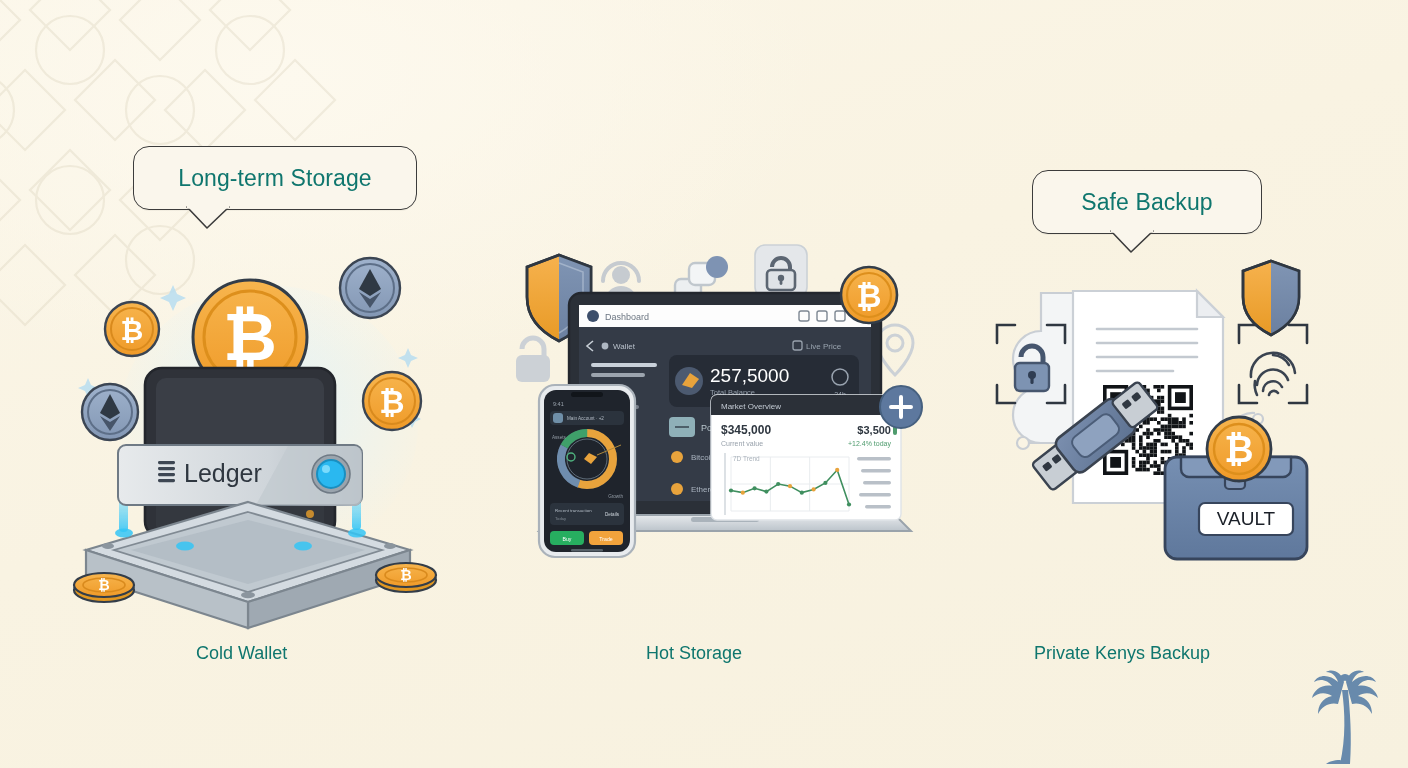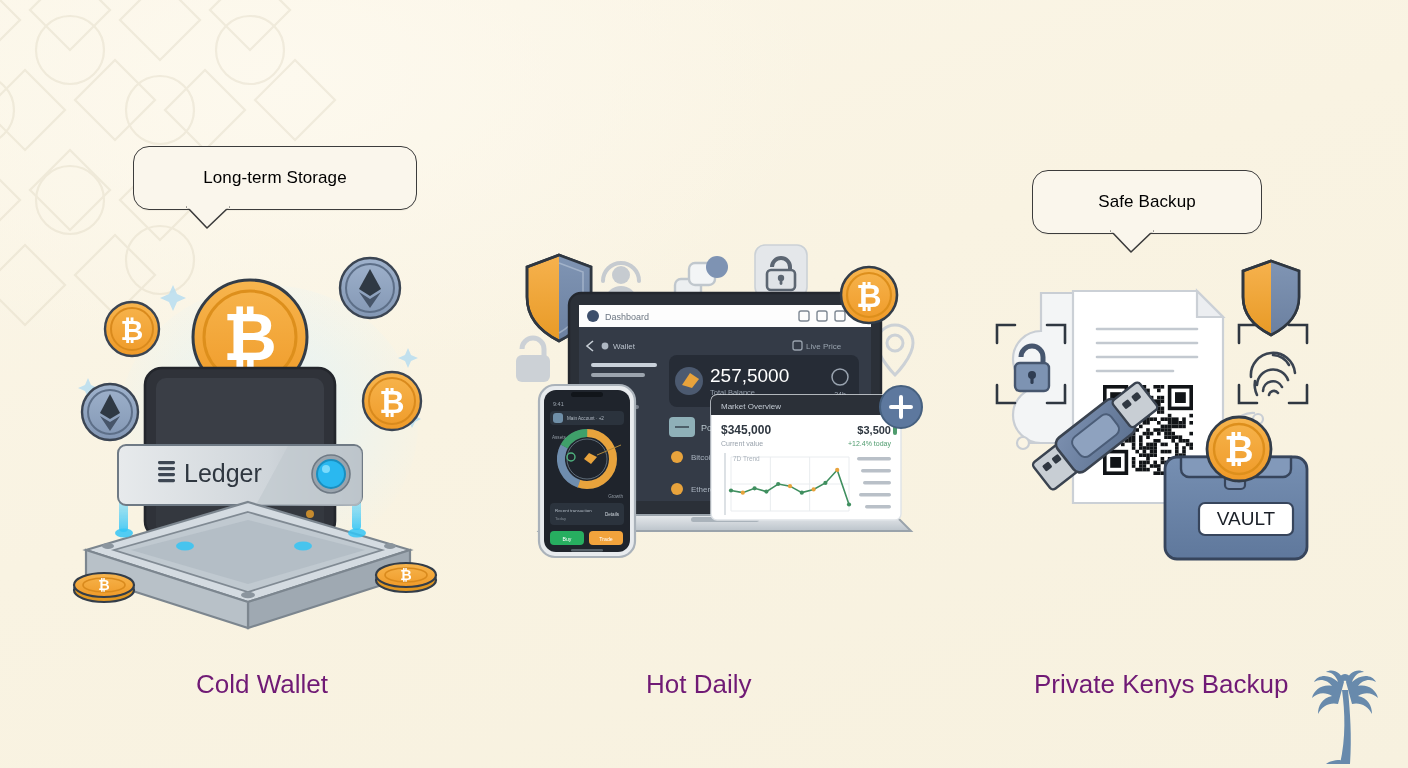--- a/index.html
+++ b/index.html
@@ -19,31 +19,31 @@
   }
   .bg-pattern{position:absolute;left:-40px;top:-40px;width:440px;height:360px;opacity:.5;}
   .palm{position:absolute;right:16px;bottom:4px;width:92px;height:104px;opacity:.92;}
 
   
   .bubble{position:absolute;top:146px;height:62px;
     background:#faf6ec;border:1.6px solid #3c3c3c;border-radius:16px;
     display:flex;align-items:center;justify-content:center;
     box-shadow:0 1px 0 rgba(0,0,0,.04);
   }
-  .bubble span{font-size:17px;color:#000000;letter-spacing:.1px;white-space:nowrap;}
+  .bubble span{font-size:23px;color:#0f766e;letter-spacing:.1px;white-space:nowrap;}
   .bubble .tail{position:absolute;left:50%;margin-left:-32px;bottom:-20px;width:46px;height:22px;}
   .b1{left:133px;width:282px;}
   .b2{left:602px;width:212px;}
   .b3{left:1032px;width:228px;margin-top:24px;}
   .b1 .tail{margin-left:-90px;}
   .b2 .tail{margin-left:-46px;}
   .b3 .tail{margin-left:-38px;}
 
   
-  .caption{position:absolute;top:669px;font-size:26px;color:#701a75;white-space:nowrap;}
+  .caption{position:absolute;top:643px;font-size:18px;color:#0f766e;white-space:nowrap;}
   .c1{left:196px;}
   .c2{left:646px;}
   .c3{left:1034px;}
 
   
   .art{position:absolute;}
   svg{display:block;overflow:visible;}
 </style>
 </head>
 <body>
@@ -770,21 +770,21 @@
     </g>
 
     <g transform="translate(222,162)">
       <circle cx="32" cy="32" r="32" fill="url(#coinG3)" stroke="#333d49" stroke-width="2.8"></circle>
       <circle cx="32" cy="32" r="25" fill="none" stroke="#dd8f1c" stroke-width="2.4"></circle>
       <text x="32" y="45" text-anchor="middle" font-size="36" font-weight="bold" fill="#fff" font-family="'Liberation Sans',sans-serif">₿</text>
     </g>
   </svg>
 
   <div class="caption c1">Cold Wallet</div>
-  <div class="caption c2">Hot Daily</div>
+  <div class="caption c2">Hot Storage</div>
   <div class="caption c3">Private Kenys Backup</div>
 
   <svg class="palm" viewBox="0 0 92 104">
     <g fill="#5c82a8">
       <path d="M46 22 c2 -10 12 -14 18 -10 -6 0 -10 4 -12 10 8 -8 20 -8 24 0 -6 -4 -14 -2 -18 4 10 -2 18 4 20 12 -6 -6 -14 -6 -20 -2 10 2 14 10 14 18 -4 -8 -12 -12 -20 -10 z"></path>
       <path d="M44 22 c-2 -10 -12 -14 -18 -10 6 0 10 4 12 10 -8 -8 -20 -8 -24 0 6 -4 14 -2 18 4 -10 -2 -18 4 -20 12 6 -6 14 -6 20 -2 -10 2 -14 10 -14 18 4 -8 12 -12 20 -10 z"></path>
       <path d="M45 14 c4 0 7 4 7 9 -3 -3 -11 -3 -14 0 0 -5 3 -9 7 -9 z"></path>
       <path d="M42 30 c3 22 4 48 -2 74 h10 c2 -28 0 -52 -2 -74 z"></path>
       <path d="M40 100 c-6 0 -12 2 -14 4 h22 z"></path>
     </g>

